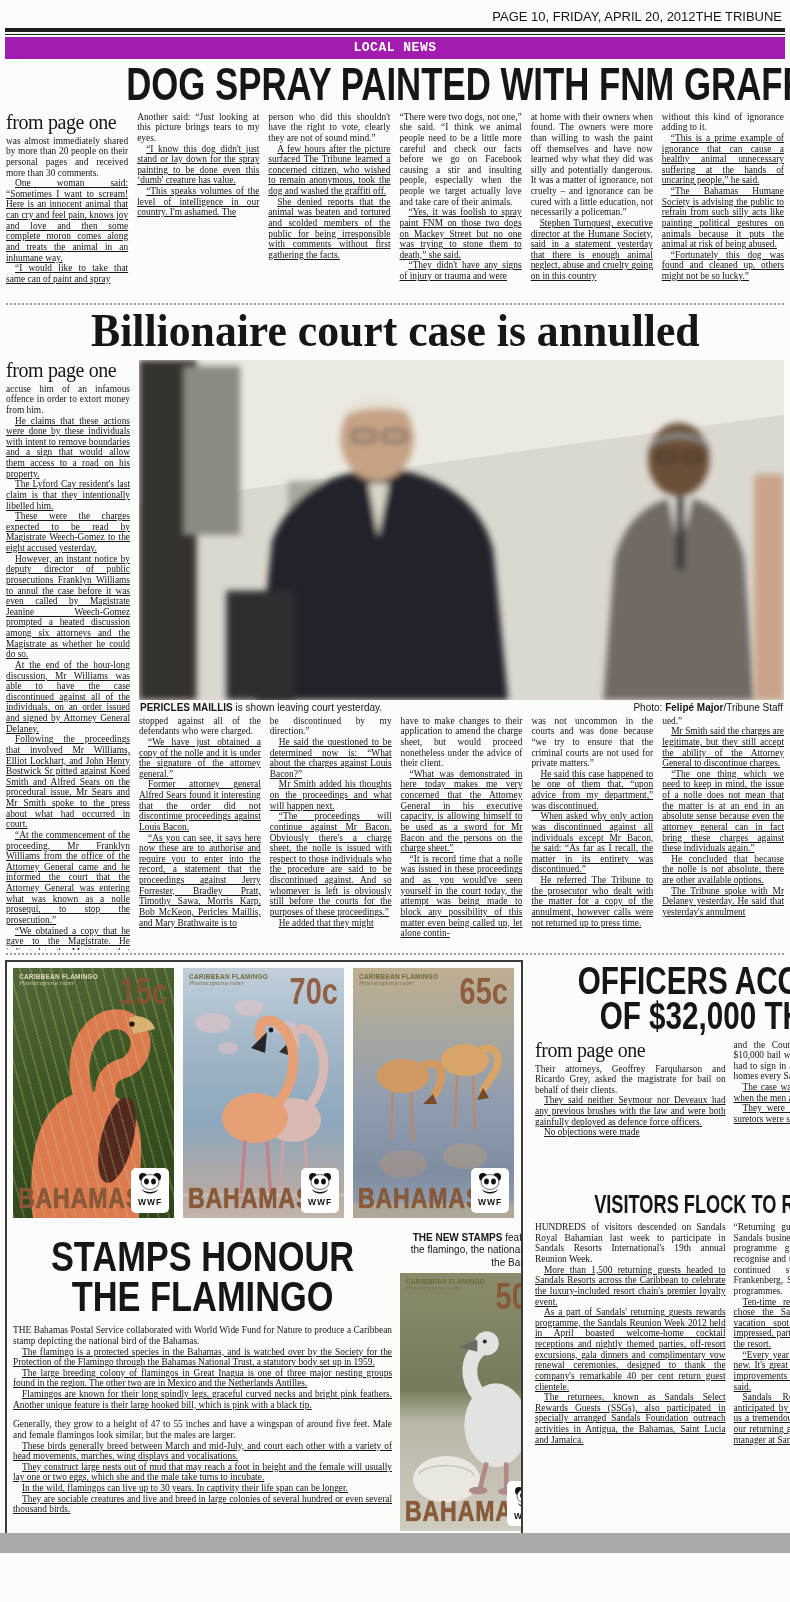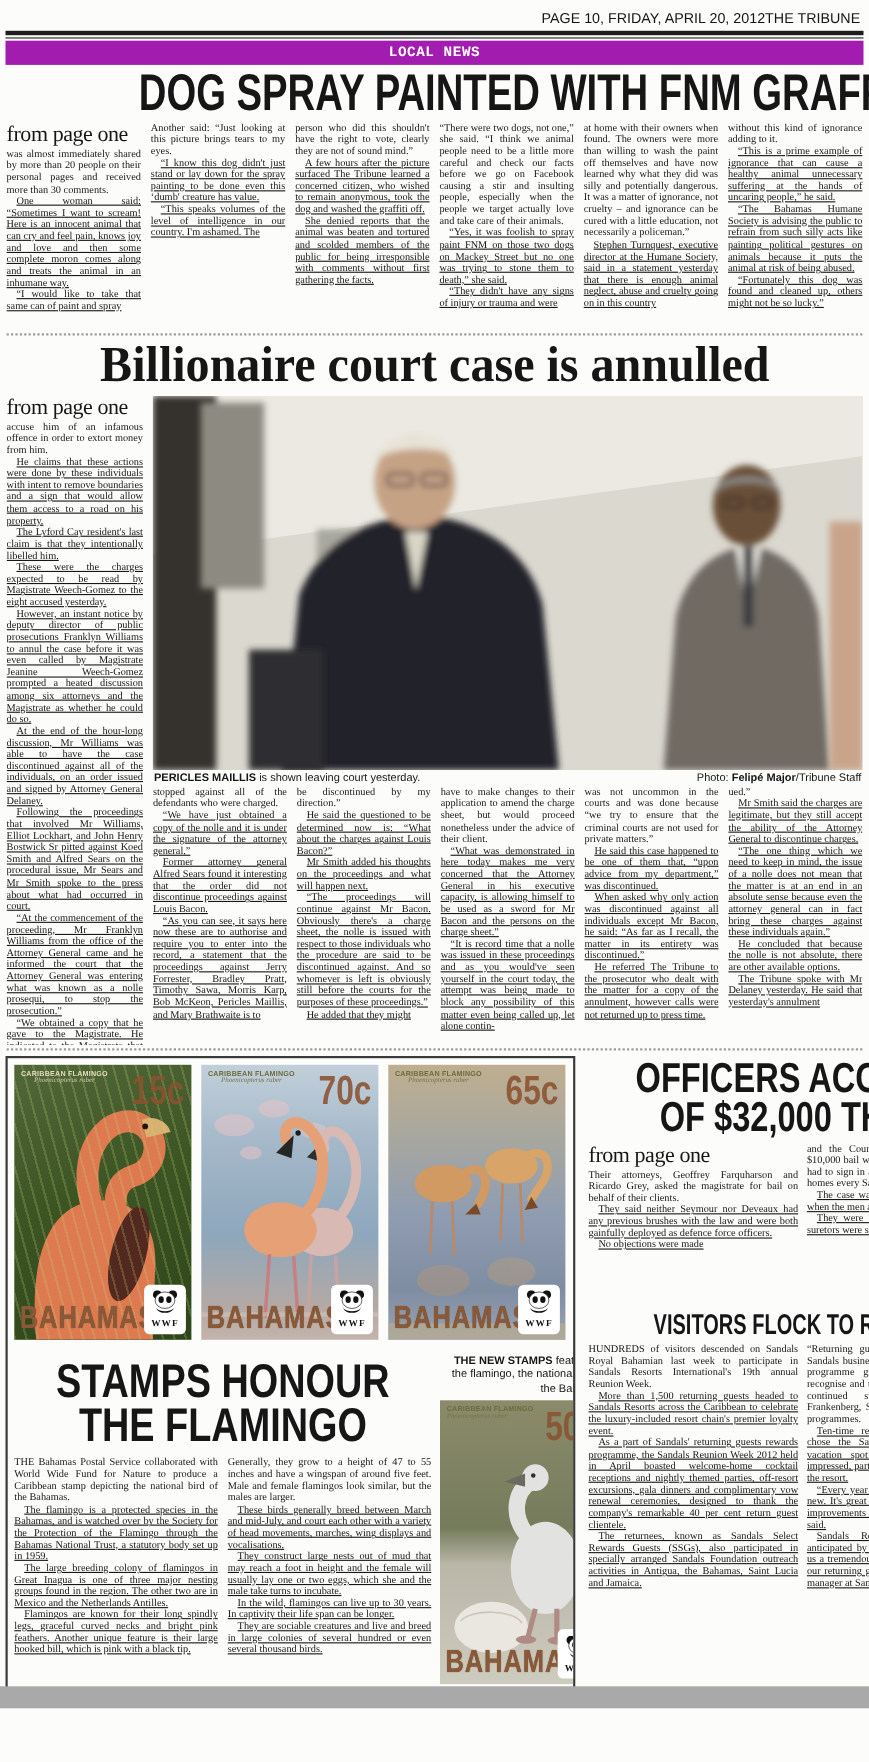--- a/index.html
+++ b/index.html
@@ -38,47 +38,47 @@
   .court{display:grid;grid-template-columns:124px 1fr;gap:9px;padding:0 6px;}
   .court-left{overflow:hidden;height:590px;}
   .photo{width:100%;height:340px;display:block;background:#d9d6cd;}
   .caption-row{display:flex;justify-content:space-between;
                font-family:"Liberation Sans",sans-serif;font-size:10px;padding:2px 1px 3px;}
   .court-cols{display:grid;grid-template-columns:repeat(5,1fr);gap:9px;
               height:226px;overflow:hidden;}
   
   .bottom{display:grid;grid-template-columns:518px 1fr;gap:8px;padding:2px 5px 0;height:588px;overflow:hidden;}
   .stampbox{border:2px solid #3a3a3a;padding:6px;height:566px;overflow:hidden;}
-  .stamprow{display:flex;gap:9px;text-align:center;}
+  .stamprow{display:flex;gap:9px;}
   .stamp{position:relative;width:161px;height:250px;overflow:hidden;flex:0 0 auto;}
   .stamp svg.art{position:absolute;inset:0;width:100%;height:100%;}
   .stamp-name{position:absolute;top:5px;left:6px;z-index:2;
               font-family:"Liberation Sans",sans-serif;line-height:1.1;}
   .stamp-title{font-weight:bold;font-size:6.5px;letter-spacing:.2px;}
   .stamp-species{font-style:italic;font-size:6.3px;font-family:"Liberation Serif",serif;}
   .light-label .stamp-title{color:#e4dcbe;}  .light-label .stamp-species{color:#cfc7a4;}
   .dark-label  .stamp-title{color:#6c6c3c;}  .dark-label  .stamp-species{color:#74744a;}
   .stamp-value{position:absolute;top:3px;right:6px;z-index:2;
                font-family:"Liberation Sans",sans-serif;font-weight:bold;font-size:37px;
                color:#8a5230;opacity:.88;transform:scaleX(.78);transform-origin:right top;}
   .stamp-country{position:absolute;bottom:3px;left:5px;z-index:2;
                  font-family:"Liberation Sans",sans-serif;font-weight:bold;font-size:29px;
                  color:#8a5a38;text-shadow:0 0 1px #5d3a22;
                  transform:scaleX(.8);transform-origin:left bottom;letter-spacing:1px;}
   .wwf{position:absolute;right:5px;bottom:5px;z-index:3;width:38px;height:45px;background:#fff;
        border-radius:5px;display:flex;flex-direction:column;align-items:center;justify-content:center;}
-  .wwf .wwf-text{font-family:Liberation Serif, serif;font-weight:bold;font-size:8.5px;letter-spacing:1px;color:#111;}
+  .wwf .wwf-text{font-family:Liberation Sans, sans-serif;font-weight:bold;font-size:8.5px;letter-spacing:1px;color:#111;}
   .s15{background:linear-gradient(160deg,#52683a 0%,#3d5423 45%,#2e451b 100%);}
   .s15::after{content:"";position:absolute;inset:0;
       background:repeating-linear-gradient(75deg,rgba(196,214,128,.22) 0 2px,transparent 2px 10px);}
   .s70{background:linear-gradient(180deg,#c2cfda 0%,#a3b7c8 30%,#8ea7bc 62%,#b4a9a4 88%,#c3b4ac 100%);}
   .s65{background:linear-gradient(180deg,#bfae90 0%,#a9a89e 25%,#8f9cb1 55%,#7f8da3 82%,#9aa3b0 100%);}
   .s50{background:linear-gradient(180deg,#8b8b6b 0%,#757c5b 45%,#bab7a9 58%,#cecbbf 100%);}
   .box-lower{display:grid;grid-template-columns:1fr 153px;gap:8px;margin-top:12px;}
-  .cols2{display:grid;grid-template-columns:1fr 1fr;gap:9px;}
+  .cols2{display:grid;grid-template-columns:1fr;gap:9px;}
   .stamps-caption{text-align:right;font-family:"Liberation Sans",sans-serif;font-size:10px;
                   line-height:1.25;margin:2px 0 4px;}
   .stamp50{width:150px;height:258px;}
   
   .rightcol{padding:0 2px 0 4px;}
   .theft-cols,.reunion-cols{display:grid;grid-template-columns:1fr 1fr;gap:8px;}
   .theft-cols{min-height:146px;}
   .gray-bar{position:absolute;top:1533px;left:0;width:790px;height:20px;background:#a9a9a9;}
   b{font-weight:bold;}
 </style>

